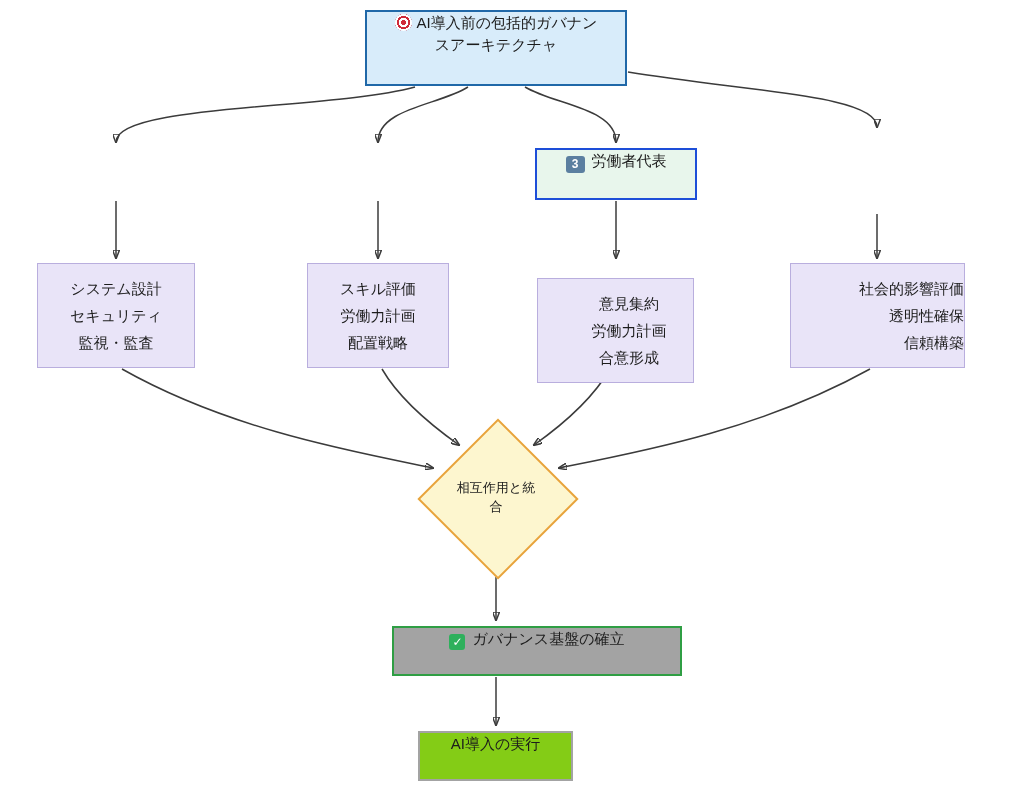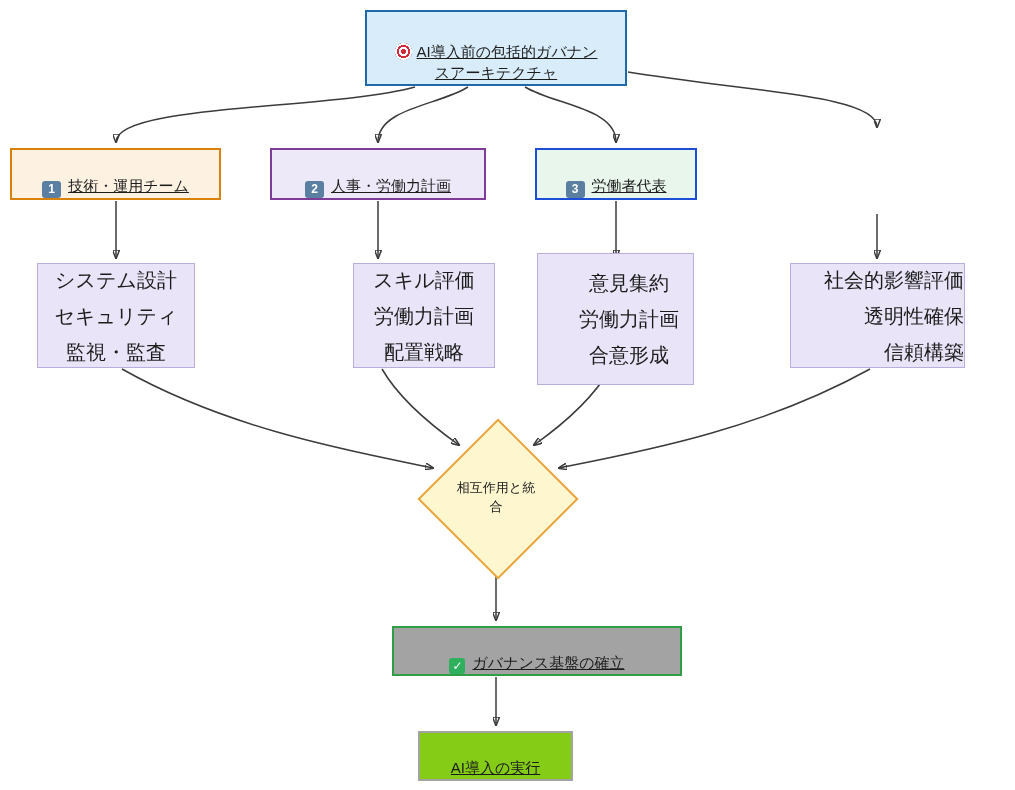--- a/index.html
+++ b/index.html
@@ -1,34 +1,34 @@
 <!DOCTYPE html>
 <html><head>
 <meta charset="utf-8">
 <style>
   html,body{margin:0;padding:0;background:#ffffff;}
   body{font-family:"Liberation Sans","DejaVu Sans",sans-serif;color:#1c1c1c;}
   .canvas{position:relative;width:1015px;height:790px;background:#ffffff;overflow:hidden;}
   .edges{position:absolute;left:0;top:0;width:1015px;height:790px;pointer-events:none;}
   .edges path{fill:none;stroke:#3b3b3b;stroke-width:1.5;}
 
-  .node{position:absolute;box-sizing:border-box;display:flex;align-items:flex-end;justify-content:center;
-        text-align:center;font-size:15px;line-height:1.45;text-decoration:underline;}
+  .node{position:absolute;box-sizing:border-box;display:flex;align-items:flex-start;justify-content:center;
+        text-align:center;font-size:15px;line-height:1.45;}
 
   .node-root   {left:365px;top:10px;width:262px;height:76px;background:#d8ecfa;border:2px solid #2068a8;}
   .node-team1  {left:10px;top:148px;width:211px;height:52px;background:#fdf2e2;border:2px solid #d9820b;}
   .node-team2  {left:270px;top:148px;width:216px;height:52px;background:#eee9f8;border:2px solid #7d3c98;}
   .node-team3  {left:535px;top:148px;width:162px;height:52px;background:#e8f6ec;border:2px solid #1d4ed8;}
   .node-team4  {left:745px;top:133px;width:262px;height:80px;background:#fceef3;border:2px solid #b13366;}
 
   .detail{position:absolute;box-sizing:border-box;display:flex;flex-direction:column;align-items:center;justify-content:center;
-          text-align:center;font-size:20px;line-height:1.8;background:#e9e4f8;border:1px solid #b9aede;}
+          text-align:center;font-size:15px;line-height:1.8;background:#e9e4f8;border:1px solid #b9aede;}
   .detail1{left:37px;top:263px;width:158px;height:105px;}
-  .detail2{left:307px;top:263px;width:142px;height:105px;margin-left:46px;}
-  .detail3{left:537px;top:253px;width:157px;height:132px;padding-left:27px;}
+  .detail2{left:307px;top:263px;width:142px;height:105px;}
+  .detail3{left:537px;top:278px;width:157px;height:105px;padding-left:27px;}
   .detail4{left:790px;top:263px;width:175px;height:105px;align-items:flex-end;}
   .detail span{display:block;}
 
   .diamond-shape{position:absolute;left:441px;top:442px;width:110px;height:110px;
                  background:#fdf6cf;border:2px solid #e8a33d;transform:rotate(45deg);}
   .diamond-label{position:absolute;left:451px;top:442px;width:90px;height:110px;
                  display:flex;align-items:center;justify-content:center;text-align:center;font-size:13px;line-height:1.5;}
 
   .node-outcome{left:392px;top:626px;width:290px;height:50px;background:#a3a3a3;border:2px solid #2f9e44;}
   .node-final  {left:418px;top:731px;width:155px;height:50px;background:#84cc16;border:2px solid #a3a3a3;}
@@ -71,31 +71,21 @@
     <path d="M 496 577 L 496 620" marker-end="url(#arrow)"></path>
     <path d="M 496 677 L 496 725" marker-end="url(#arrow)"></path>
   </svg>
 
   <div class="node node-root">
     <span class="label-wrap root-label-wrap">
       <span class="target-icon"></span><span>AI導入前の包括的ガバナンスアーキテクチャ</span>
     </span>
   </div>
 
-  <div class="node node-team1">
-    <span class="label-wrap">
-      <span class="keycap">1</span><span>技術・運用チーム</span>
-    </span>
-  </div>
 
-  <div class="node node-team2">
-    <span class="label-wrap">
-      <span class="keycap">2</span><span>人事・労働力計画</span>
-    </span>
-  </div>
 
   <div class="node node-team3">
     <span class="label-wrap">
       <span class="keycap">3</span><span>労働者代表</span>
     </span>
   </div>
 
 
   <div class="detail detail1">
     <span>システム設計</span>

